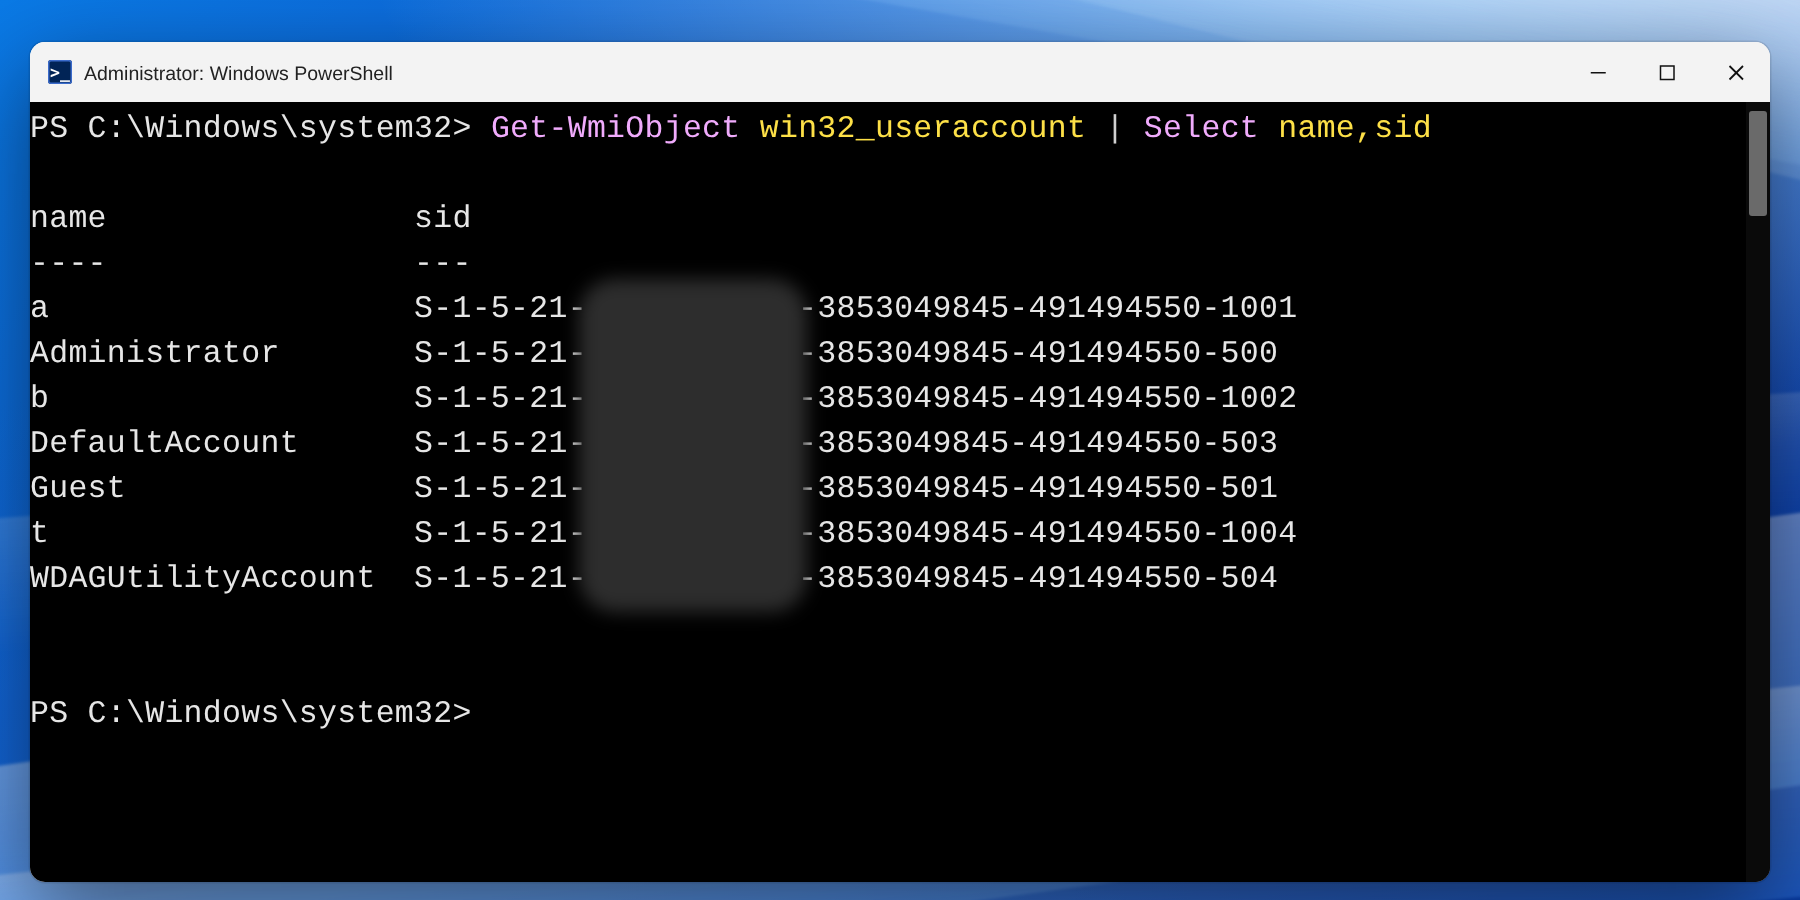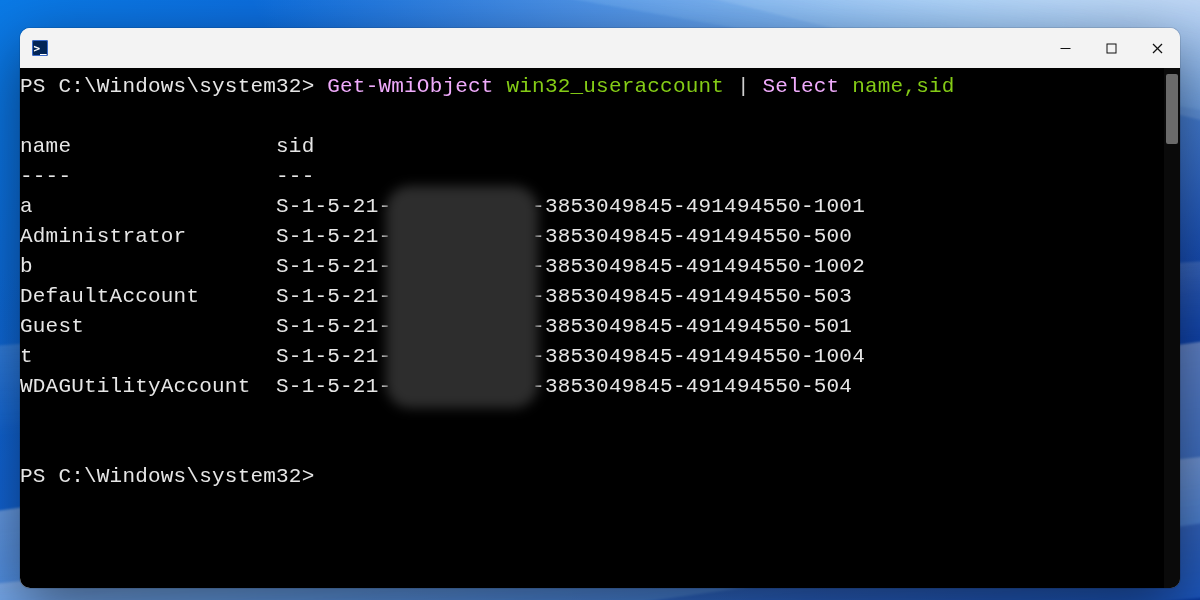--- a/index.html
+++ b/index.html
@@ -104,21 +104,21 @@
     line-height: 30px;
     color: #e6e6e6;
     padding: 4px 0 0 0;
     white-space: pre;
     letter-spacing: 0.2px;
   }
   .terminal .line { margin: 0; padding: 0; }
 
   .ps-prompt { color: #e6e6e6; }
   .ps-cmd    { color: #f0abfc; } 
-  .ps-arg    { color: #84cc16; }
+  .ps-arg    { color: #fde047; }
   .ps-op     { color: #d0d0d0; }
 
   
   .scroll-track {
     width: 16px;
     background: #0a0a0a;
     position: relative;
   }
   .scroll-thumb {
     position: absolute;
@@ -146,20 +146,21 @@
   <div class="ribbon r2"></div>
   <div class="ribbon r3"></div>
   <div class="ribbon r4"></div>
   <div class="ribbon r5"></div>
 </div>
 
 <div class="window">
 
   <div class="title-bar">
     <div class="title-icon">&gt;_</div>
+    <div class="title-text">Administrator: Windows PowerShell</div>
     <div class="title-spacer"></div>
     <div class="win-btn min">
       <svg viewBox="0 0 11 11">
           <line x1="0.5" y1="5.5" x2="10.5" y2="5.5" stroke="#111" stroke-width="1"></line>
         </svg>
     </div>
     <div class="win-btn max">
       <svg viewBox="0 0 11 11">
           <rect x="1" y="1" width="9" height="9" fill="none" stroke="#111" stroke-width="1"></rect>
         </svg>

